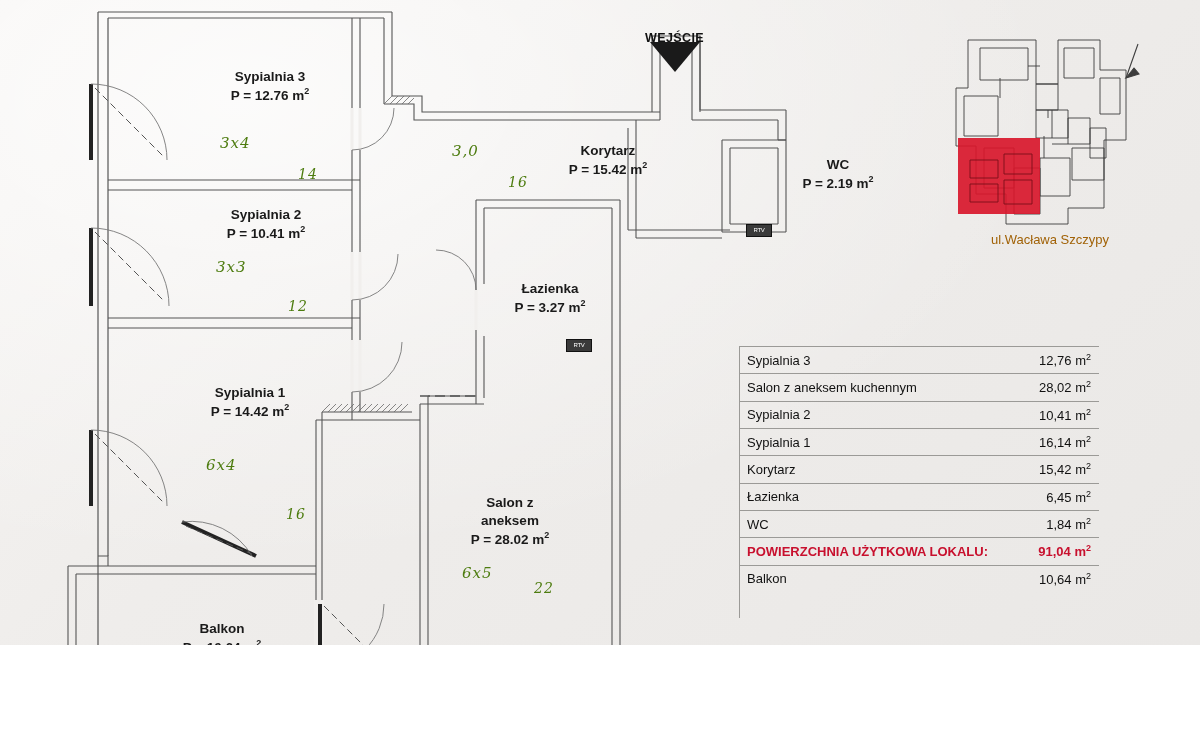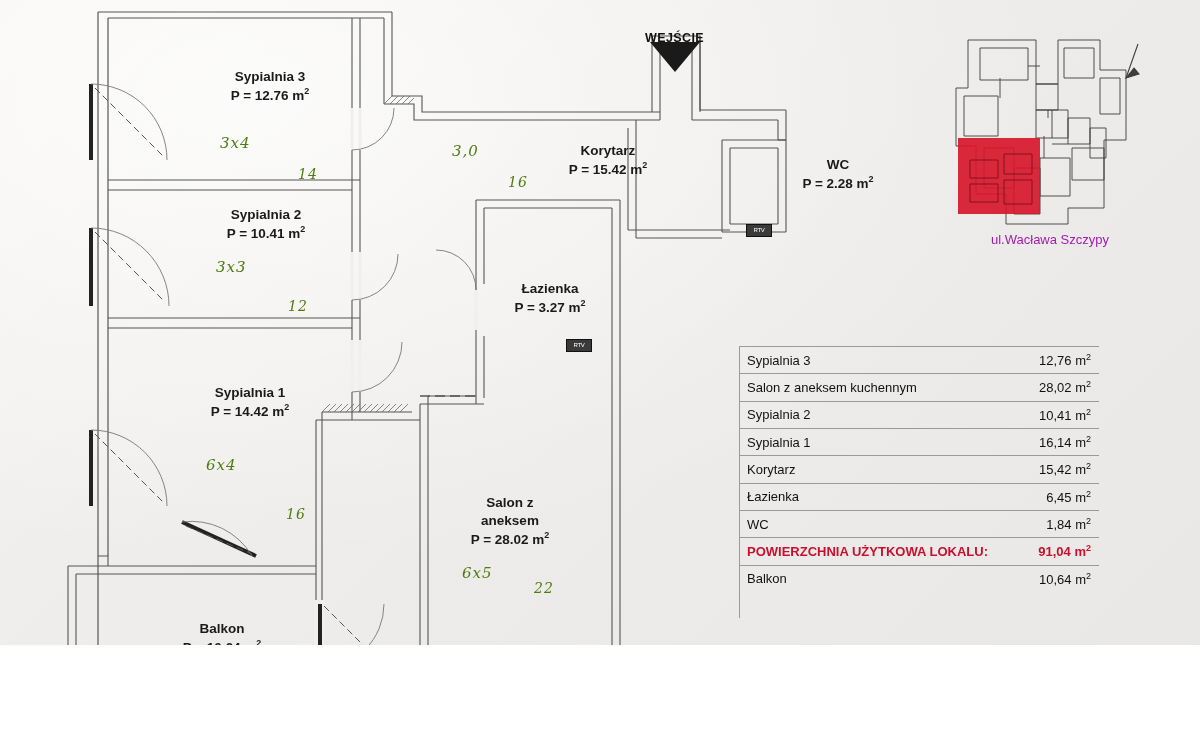--- a/index.html
+++ b/index.html
@@ -75,21 +75,21 @@
     width: 220px;
     height: 230px;
   }
   #keyplan-street {
     position: absolute;
     left: 940px;
     top: 232px;
     width: 220px;
     text-align: center;
     font-size: 13px;
-    color: #a21caf;
+    color: #a16207;
   }
 
   
   #schedule {
     position: absolute;
     left: 739px;
     top: 346px;
     width: 360px;
     font-size: 13px;
     color: #111;
@@ -328,21 +328,21 @@
     <span class="area"><span>P = 14.42 m</span><sup>2</sup></span>
   </div>
 
   <div class="room-label" style="left:508px; top:142px; width:200px;">
     <span class="name">Korytarz</span>
     <span class="area"><span>P = 15.42 m</span><sup>2</sup></span>
   </div>
 
   <div class="room-label" style="left:738px; top:156px; width:200px;">
     <span class="name">WC</span>
-    <span class="area"><span>P = 2.28 m</span><sup>2</sup></span>
+    <span class="area"><span>P = 2.19 m</span><sup>2</sup></span>
   </div>
 
   <div class="room-label" style="left:465px; top:280px; width:170px;">
     <span class="name">Łazienka</span>
     <span class="area"><span>P = 3.27 m</span><sup>2</sup></span>
   </div>
 
   <div class="room-label" style="left:420px; top:494px; width:180px;">
     <span class="name">Salon z</span>
     <span class="name">aneksem</span>

